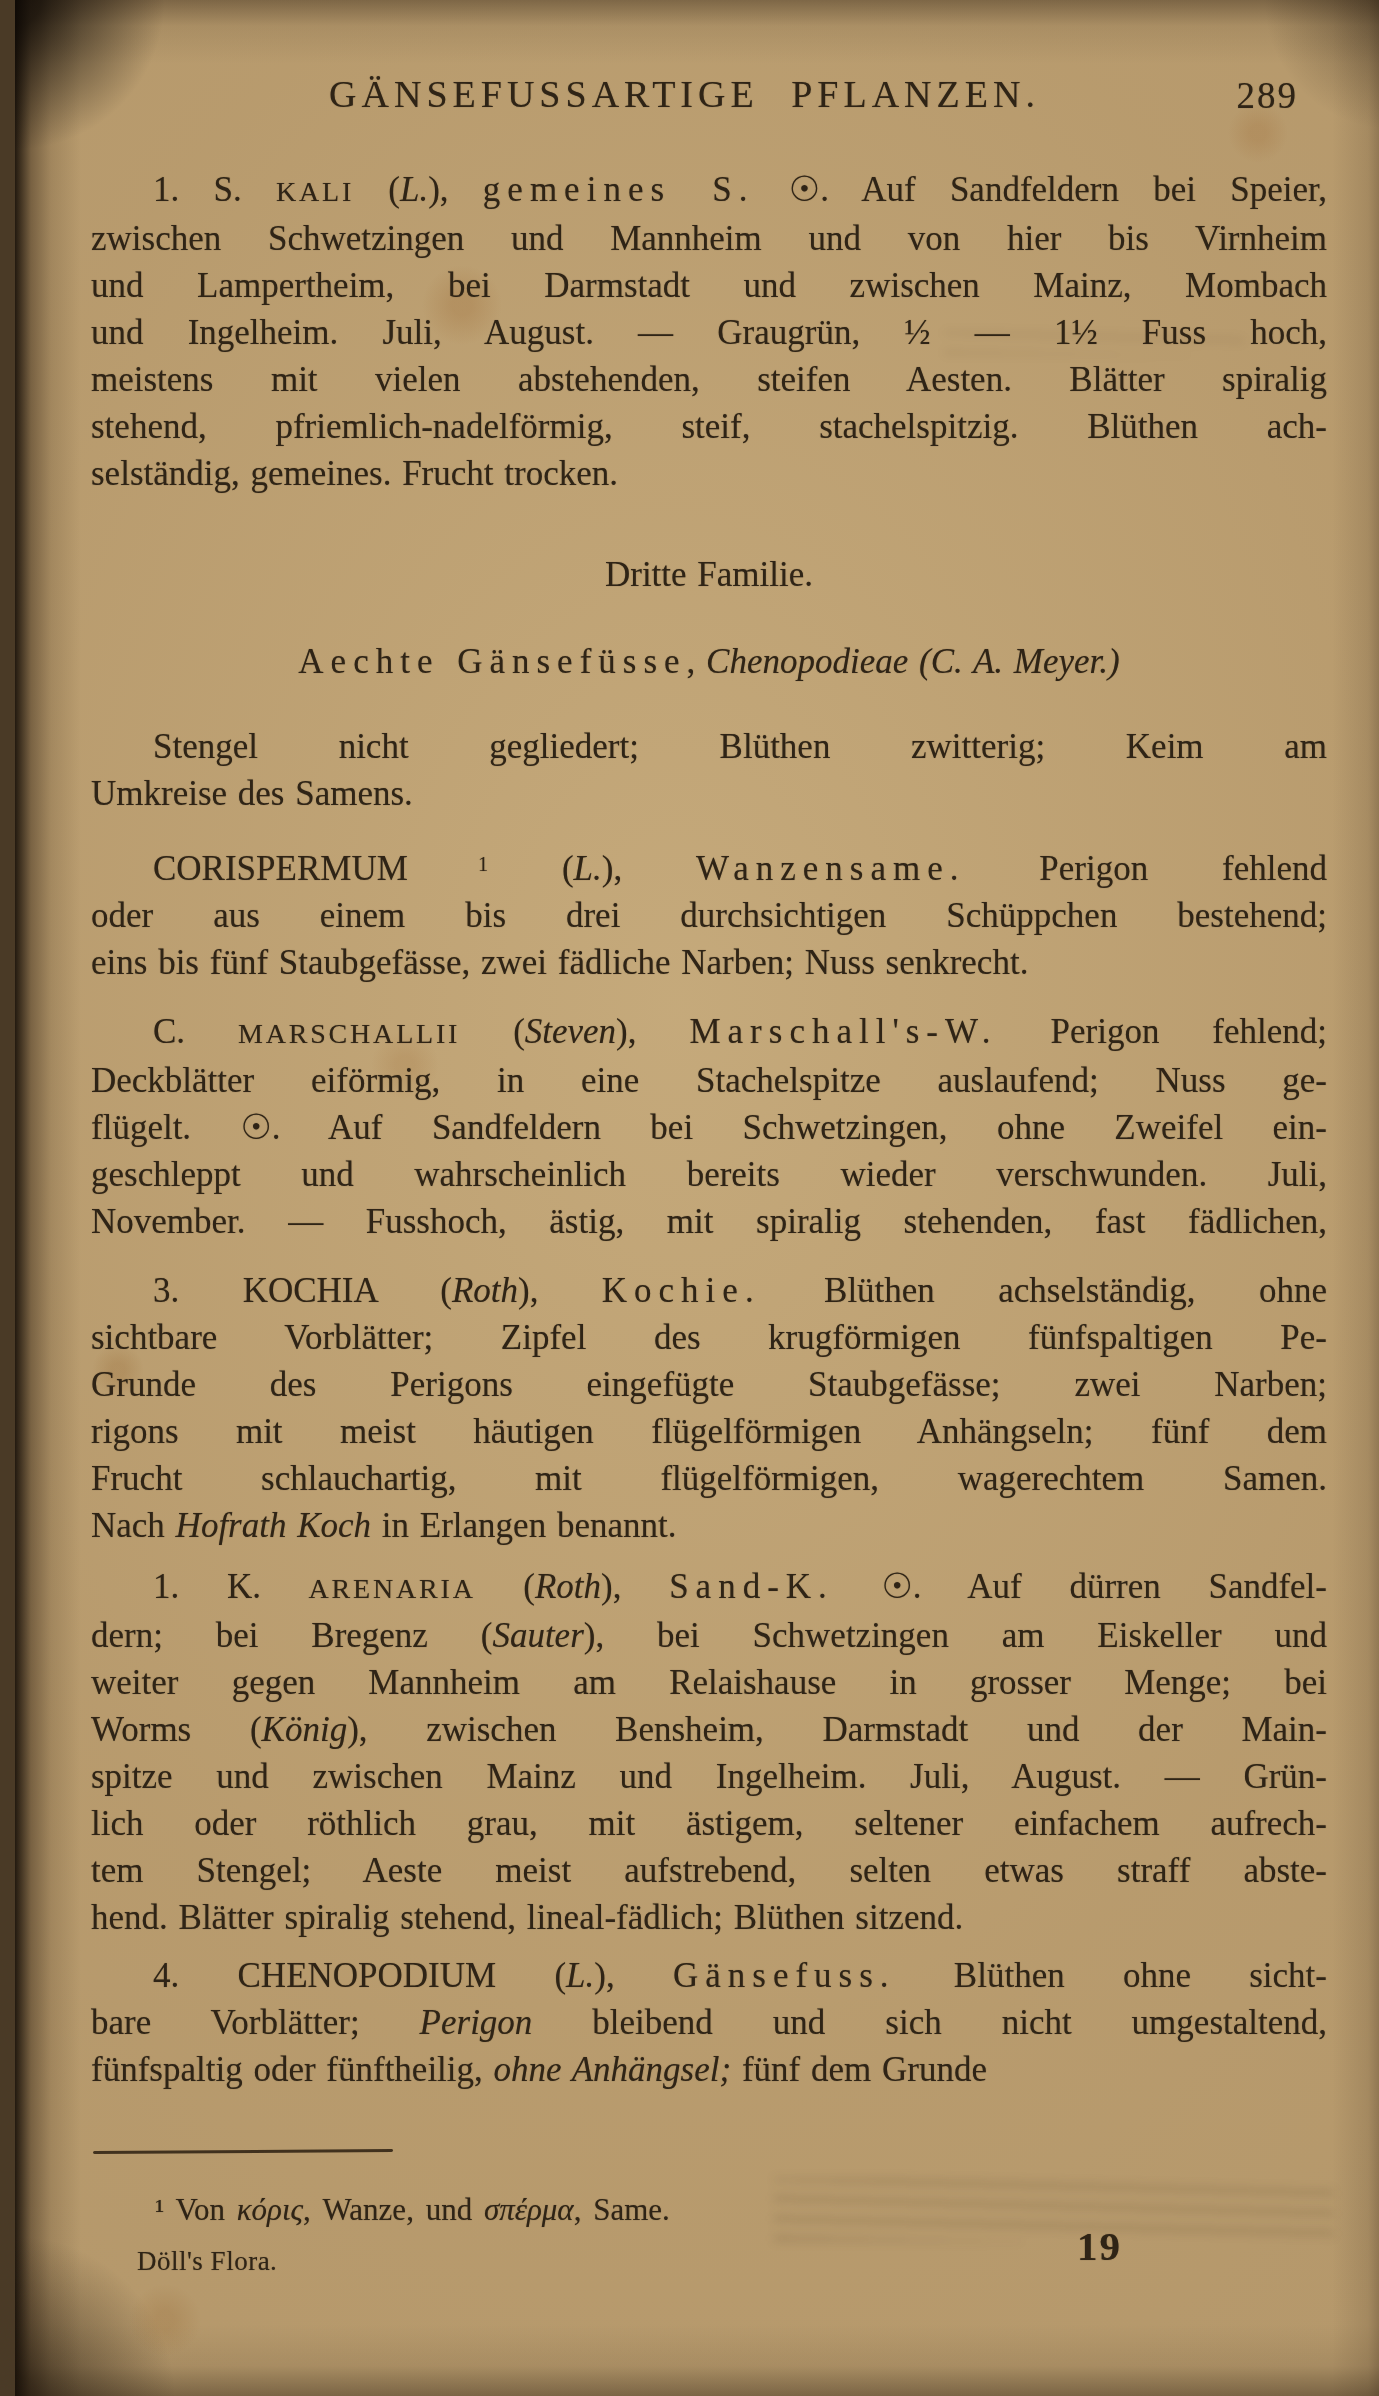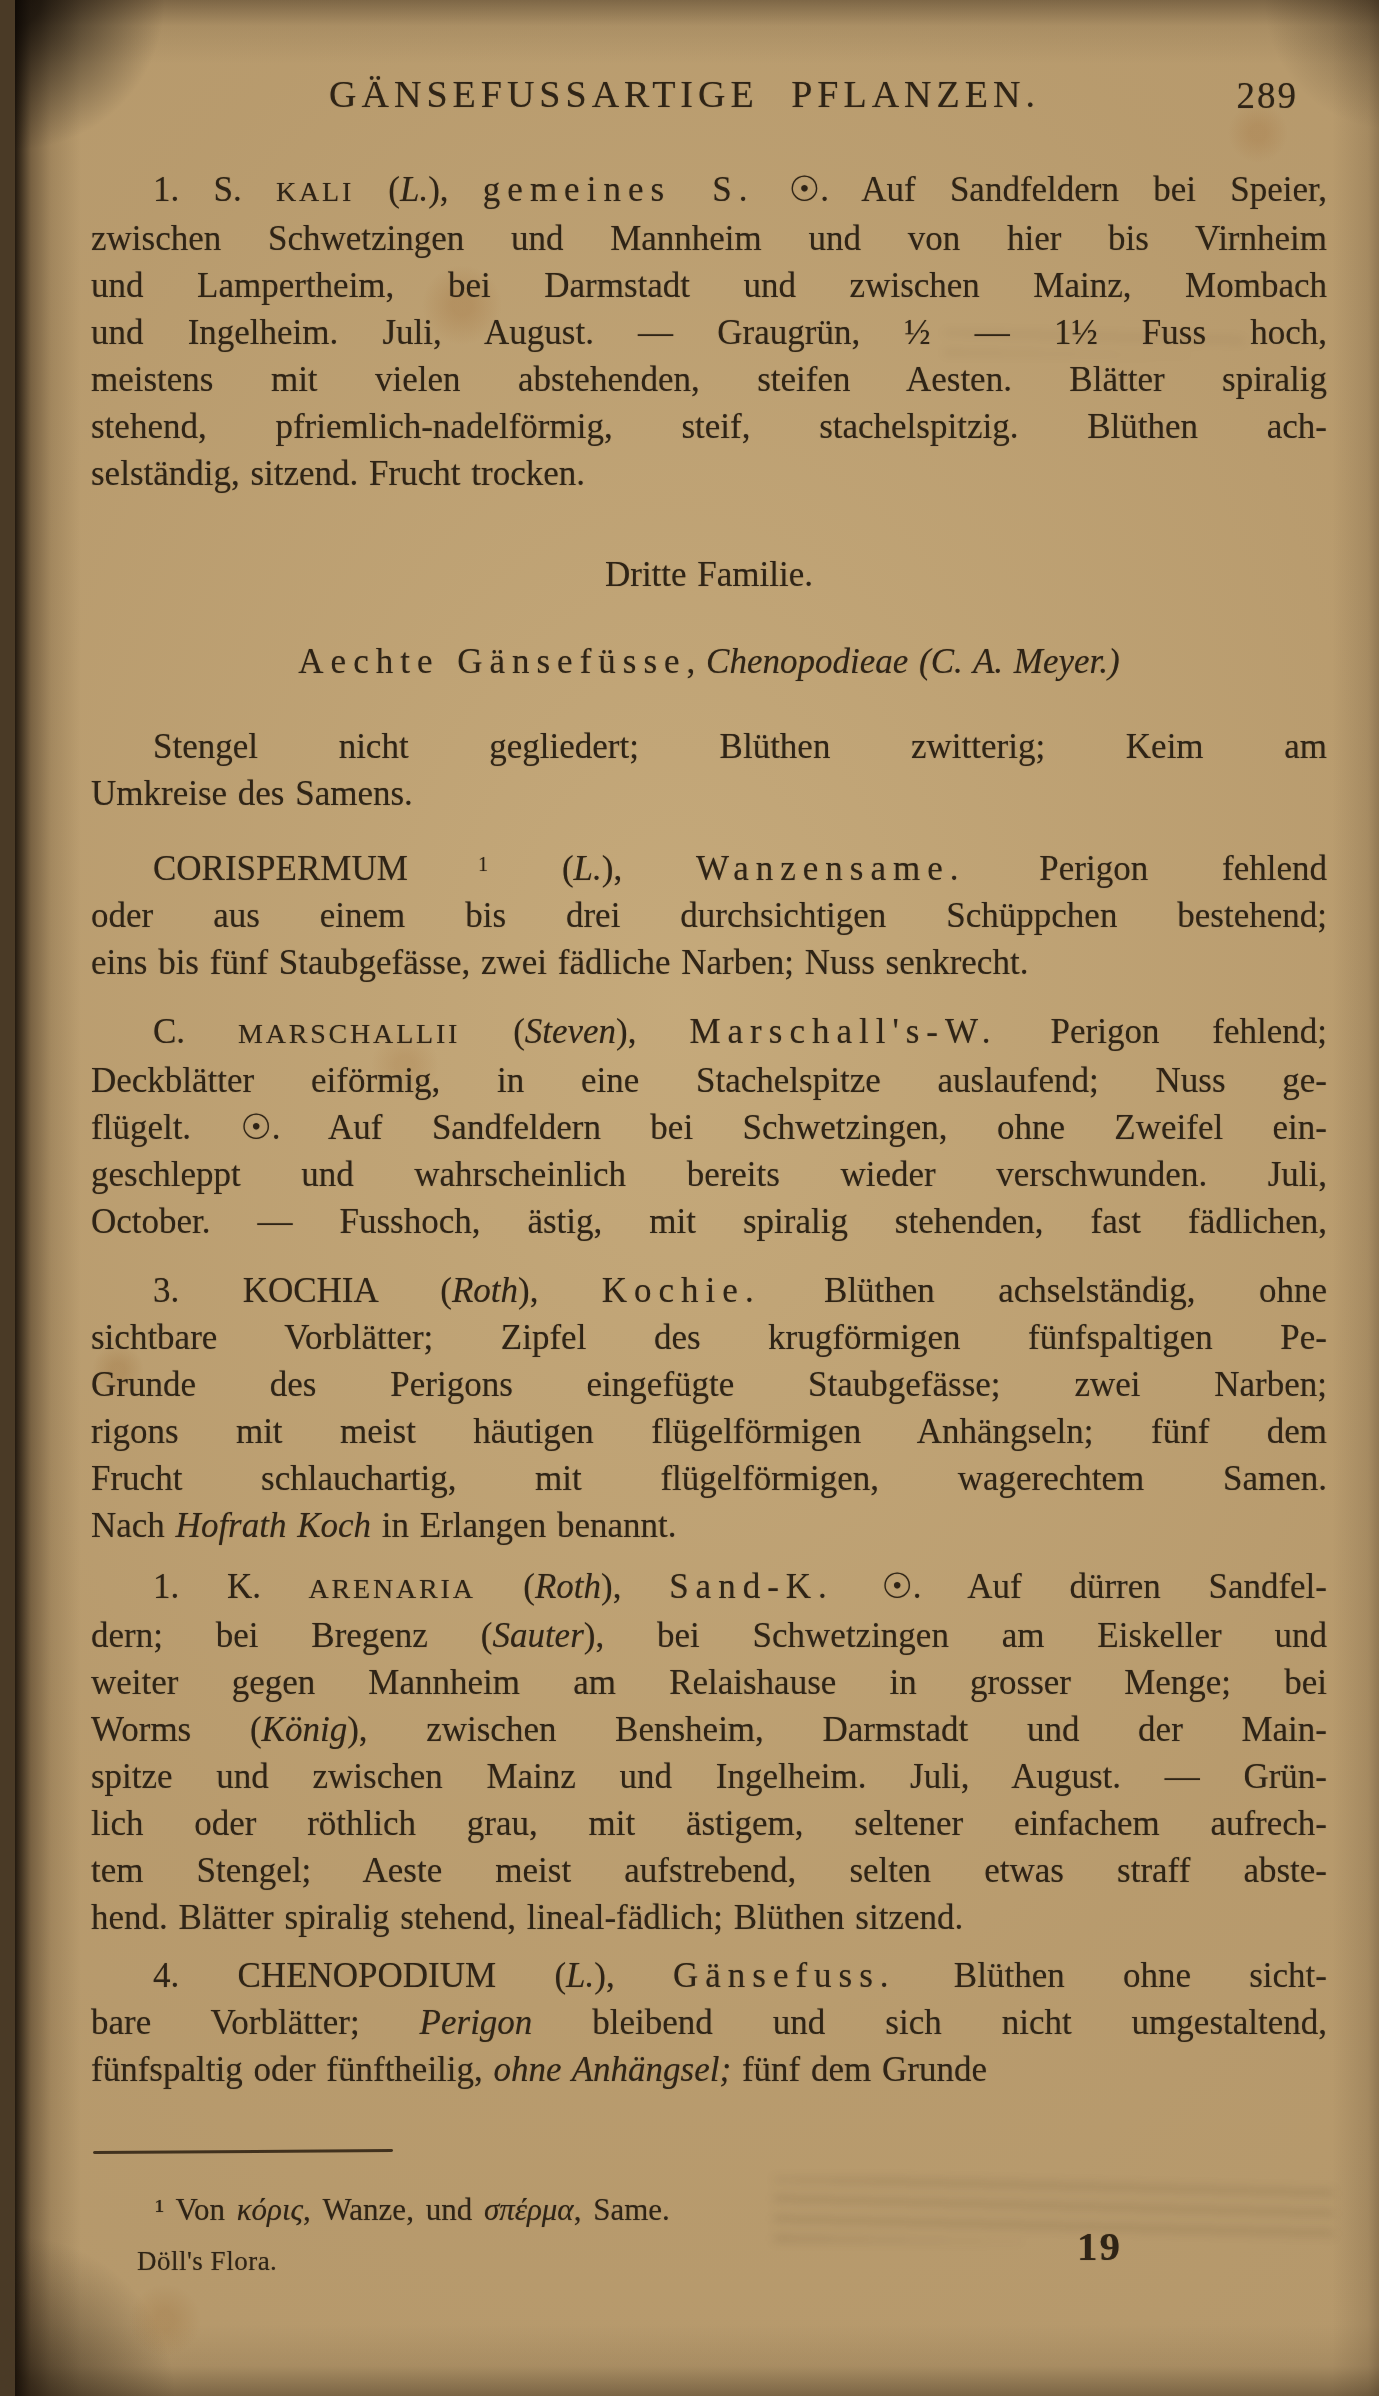--- a/index.html
+++ b/index.html
@@ -86,21 +86,21 @@
   <div class="hdr-num" data-name="page-number">289</div>
 
   <div class="body" data-name="page-body">
       <div class="block paragraph" data-name="species-paragraph-salsola-kali">
         <div class="line indent" data-name="text-line"><span class="s-n" data-name="text-segment">1. S. </span><span class="s-sc" data-name="text-segment">KALI</span><span class="s-n" data-name="text-segment"> (</span><span class="s-i" data-name="text-segment">L.</span><span class="s-n" data-name="text-segment">), </span><span class="s-sp" data-name="text-segment">gemeines S.</span><span class="s-n" data-name="text-segment"> ☉. Auf Sandfeldern bei Speier,</span></div>
         <div class="line" data-name="text-line"><span class="s-n" data-name="text-segment">zwischen Schwetzingen und Mannheim und von hier bis Virnheim</span></div>
         <div class="line" data-name="text-line"><span class="s-n" data-name="text-segment">und Lampertheim, bei Darmstadt und zwischen Mainz, Mombach</span></div>
         <div class="line" data-name="text-line"><span class="s-n" data-name="text-segment">und Ingelheim. Juli, August. — Graugrün, ½ — 1½ Fuss hoch,</span></div>
         <div class="line" data-name="text-line"><span class="s-n" data-name="text-segment">meistens mit vielen abstehenden, steifen Aesten. Blätter spiralig</span></div>
         <div class="line" data-name="text-line"><span class="s-n" data-name="text-segment">stehend, pfriemlich-nadelförmig, steif, stachelspitzig. Blüthen ach-</span></div>
-        <div class="line last" data-name="text-line"><span class="s-n" data-name="text-segment">selständig, sitzend. Frucht trocken.</span></div>
+        <div class="line last" data-name="text-line"><span class="s-n" data-name="text-segment">selständig, gemeines. Frucht trocken.</span></div>
       </div>
       <div class="block heading" data-name="family-heading">
         <div class="line last" data-name="text-line"><span class="s-n" data-name="text-segment">Dritte Familie.</span></div>
       </div>
       <div class="block heading" data-name="family-title-heading">
         <div class="line last" data-name="text-line"><span class="s-sp" data-name="text-segment">Aechte Gänsefüsse</span><span class="s-n" data-name="text-segment">, </span><span class="s-i" data-name="text-segment">Chenopodieae (C. A. Meyer.)</span></div>
       </div>
       <div class="block paragraph" data-name="family-description-paragraph">
         <div class="line indent" data-name="text-line"><span class="s-n" data-name="text-segment">Stengel nicht gegliedert; Blüthen zwitterig; Keim am</span></div>
         <div class="line last" data-name="text-line"><span class="s-n" data-name="text-segment">Umkreise des Samens.</span></div>
@@ -108,21 +108,21 @@
       <div class="block paragraph" data-name="genus-paragraph-corispermum">
         <div class="line indent" data-name="text-line"><span class="s-n" data-name="text-segment">CORISPERMUM</span><span class="s-sup" data-name="text-segment"> 1</span><span class="s-n" data-name="text-segment"> (</span><span class="s-i" data-name="text-segment">L.</span><span class="s-n" data-name="text-segment">), </span><span class="s-sp" data-name="text-segment">Wanzensame.</span><span class="s-n" data-name="text-segment"> Perigon fehlend</span></div>
         <div class="line" data-name="text-line"><span class="s-n" data-name="text-segment">oder aus einem bis drei durchsichtigen Schüppchen bestehend;</span></div>
         <div class="line last" data-name="text-line"><span class="s-n" data-name="text-segment">eins bis fünf Staubgefässe, zwei fädliche Narben; Nuss senkrecht.</span></div>
       </div>
       <div class="block paragraph" data-name="species-paragraph-corispermum-marschallii">
         <div class="line indent" data-name="text-line"><span class="s-n" data-name="text-segment">C. </span><span class="s-sc" data-name="text-segment">MARSCHALLII</span><span class="s-n" data-name="text-segment"> (</span><span class="s-i" data-name="text-segment">Steven</span><span class="s-n" data-name="text-segment">), </span><span class="s-sp" data-name="text-segment">Marschall's-W.</span><span class="s-n" data-name="text-segment"> Perigon fehlend;</span></div>
         <div class="line" data-name="text-line"><span class="s-n" data-name="text-segment">Deckblätter eiförmig, in eine Stachelspitze auslaufend; Nuss ge-</span></div>
         <div class="line" data-name="text-line"><span class="s-n" data-name="text-segment">flügelt. ☉. Auf Sandfeldern bei Schwetzingen, ohne Zweifel ein-</span></div>
         <div class="line" data-name="text-line"><span class="s-n" data-name="text-segment">geschleppt und wahrscheinlich bereits wieder verschwunden. Juli,</span></div>
-        <div class="line" data-name="text-line"><span class="s-n" data-name="text-segment">October. — Fusshoch, ästig, mit spiralig stehenden, fast fädlichen,</span></div>
+        <div class="line" data-name="text-line"><span class="s-n" data-name="text-segment">November. — Fusshoch, ästig, mit spiralig stehenden, fast fädlichen,</span></div>
       </div>
       <div class="block paragraph" data-name="genus-paragraph-kochia">
         <div class="line indent" data-name="text-line"><span class="s-n" data-name="text-segment">3. KOCHIA (</span><span class="s-i" data-name="text-segment">Roth</span><span class="s-n" data-name="text-segment">), </span><span class="s-sp" data-name="text-segment">Kochie.</span><span class="s-n" data-name="text-segment"> Blüthen achselständig, ohne</span></div>
         <div class="line" data-name="text-line"><span class="s-n" data-name="text-segment">sichtbare Vorblätter; Zipfel des krugförmigen fünfspaltigen Pe-</span></div>
         <div class="line" data-name="text-line"><span class="s-n" data-name="text-segment">Grunde des Perigons eingefügte Staubgefässe; zwei Narben;</span></div>
         <div class="line" data-name="text-line"><span class="s-n" data-name="text-segment">rigons mit meist häutigen flügelförmigen Anhängseln; fünf dem</span></div>
         <div class="line" data-name="text-line"><span class="s-n" data-name="text-segment">Frucht schlauchartig, mit flügelförmigen, wagerechtem Samen.</span></div>
         <div class="line last" data-name="text-line"><span class="s-n" data-name="text-segment">Nach </span><span class="s-i" data-name="text-segment">Hofrath Koch</span><span class="s-n" data-name="text-segment"> in Erlangen benannt.</span></div>
       </div>
       <div class="block paragraph" data-name="species-paragraph-kochia-arenaria">

